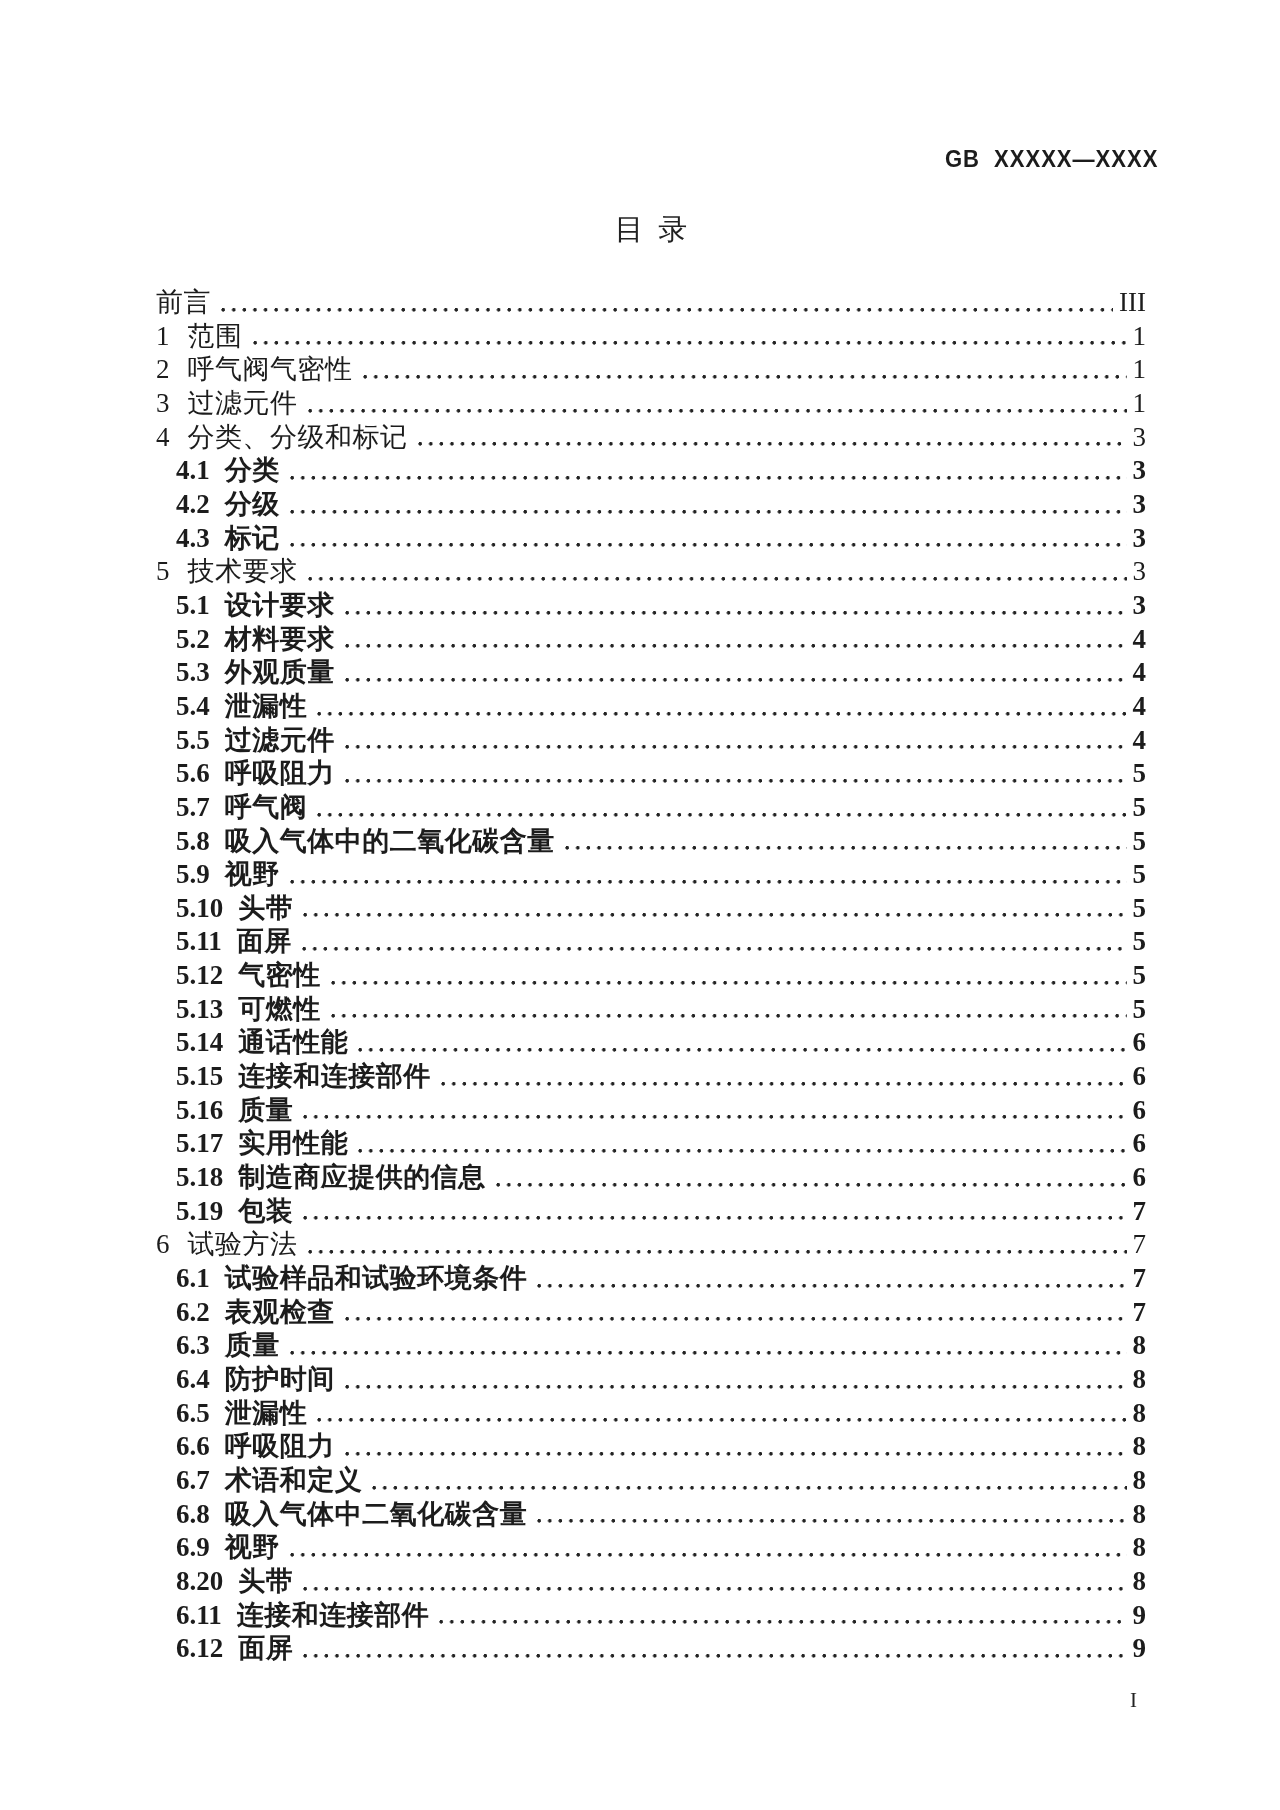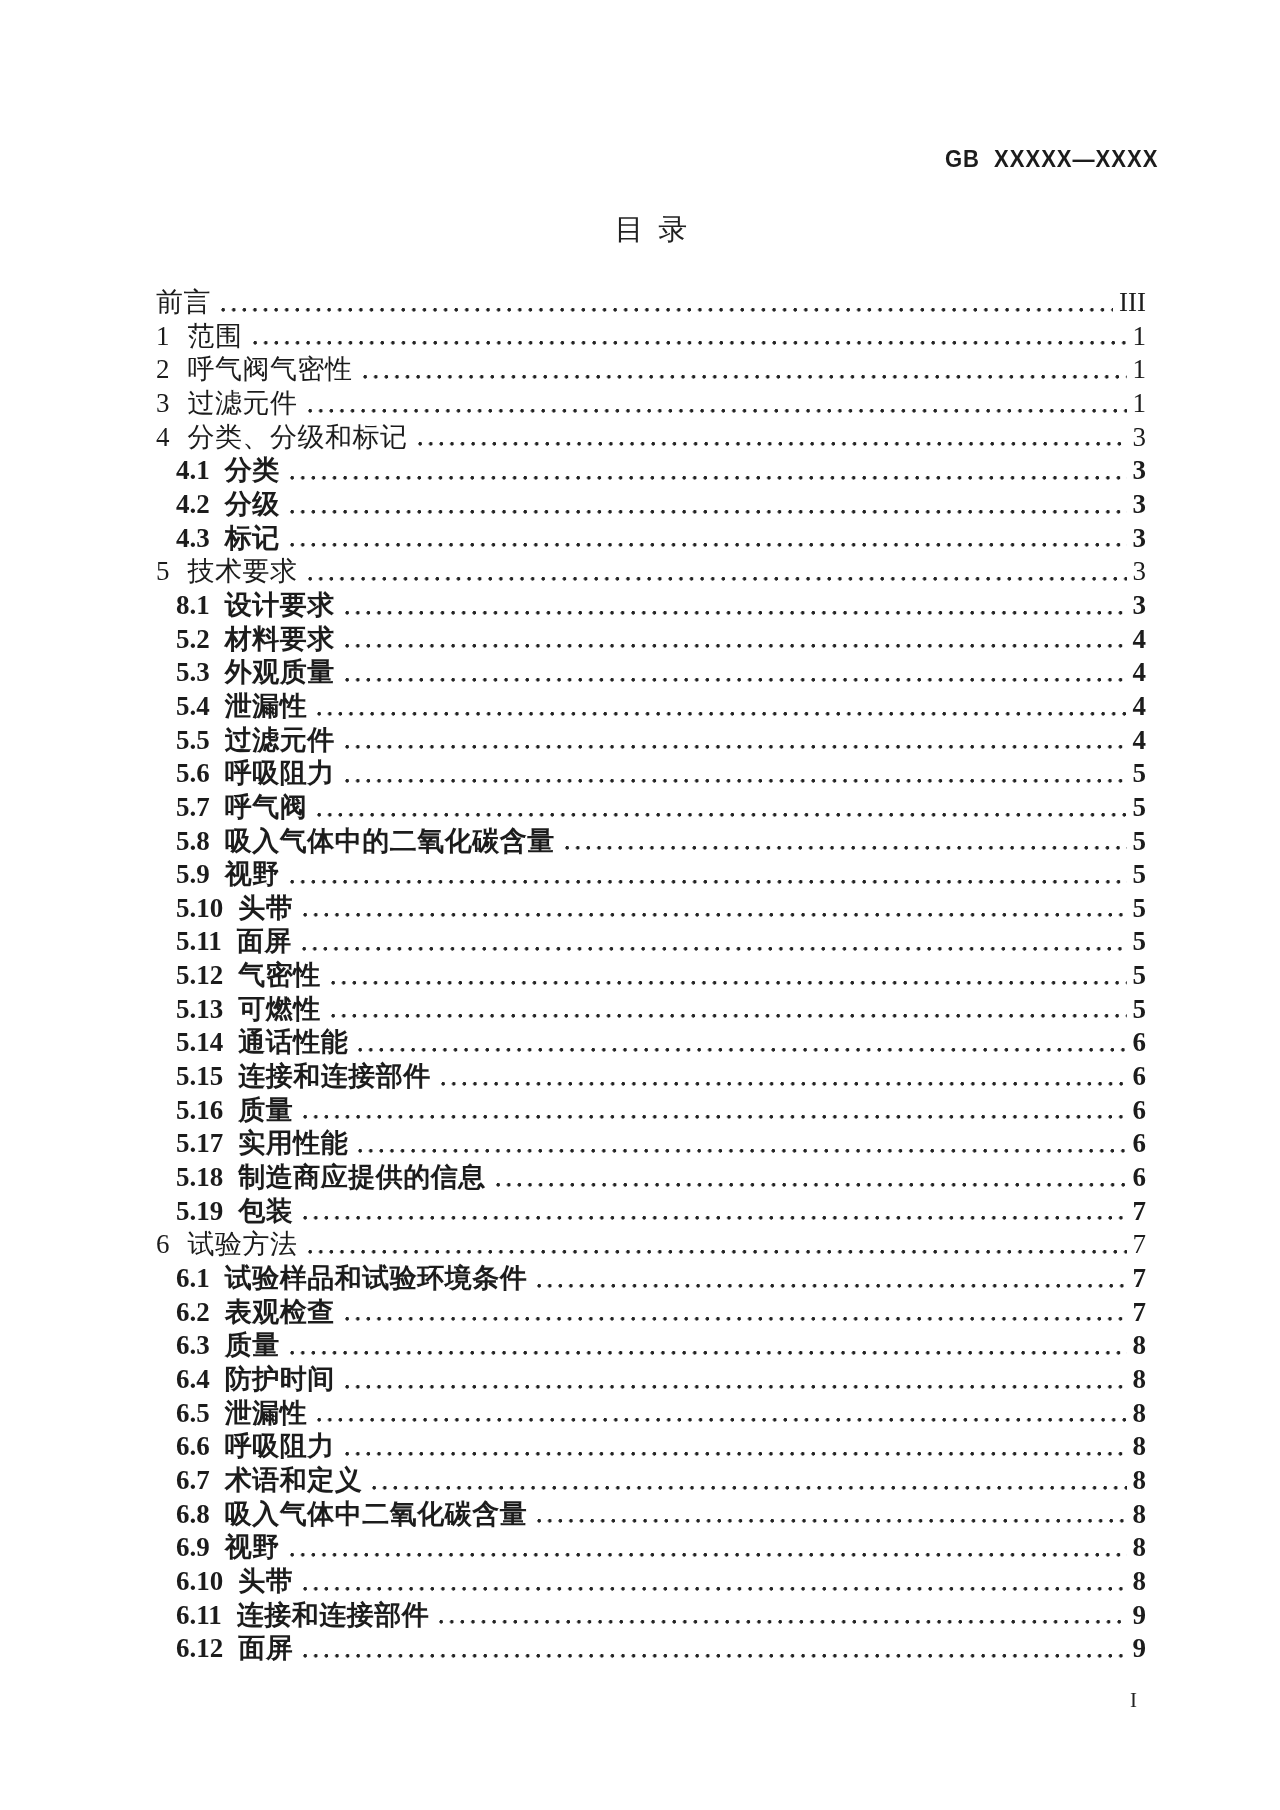--- a/index.html
+++ b/index.html
@@ -140,21 +140,21 @@
   </div>
 
   <div class="toc-row level-1">
     <span class="toc-num">5</span>
     <span class="toc-title">技术要求</span>
     <span class="leader"></span>
     <span class="toc-page">3</span>
   </div>
 
   <div class="toc-row level-2">
-    <span class="toc-num">8.1</span>
+    <span class="toc-num">5.1</span>
     <span class="toc-title">设计要求</span>
     <span class="leader"></span>
     <span class="toc-page">3</span>
   </div>
 
   <div class="toc-row level-2">
     <span class="toc-num">5.2</span>
     <span class="toc-title">材料要求</span>
     <span class="leader"></span>
     <span class="toc-page">4</span>
@@ -343,21 +343,21 @@
   </div>
 
   <div class="toc-row level-2">
     <span class="toc-num">6.9</span>
     <span class="toc-title">视野</span>
     <span class="leader"></span>
     <span class="toc-page">8</span>
   </div>
 
   <div class="toc-row level-2">
-    <span class="toc-num">6.10</span>
+    <span class="toc-num">8.20</span>
     <span class="toc-title">头带</span>
     <span class="leader"></span>
     <span class="toc-page">8</span>
   </div>
 
   <div class="toc-row level-2">
     <span class="toc-num">6.11</span>
     <span class="toc-title">连接和连接部件</span>
     <span class="leader"></span>
     <span class="toc-page">9</span>

